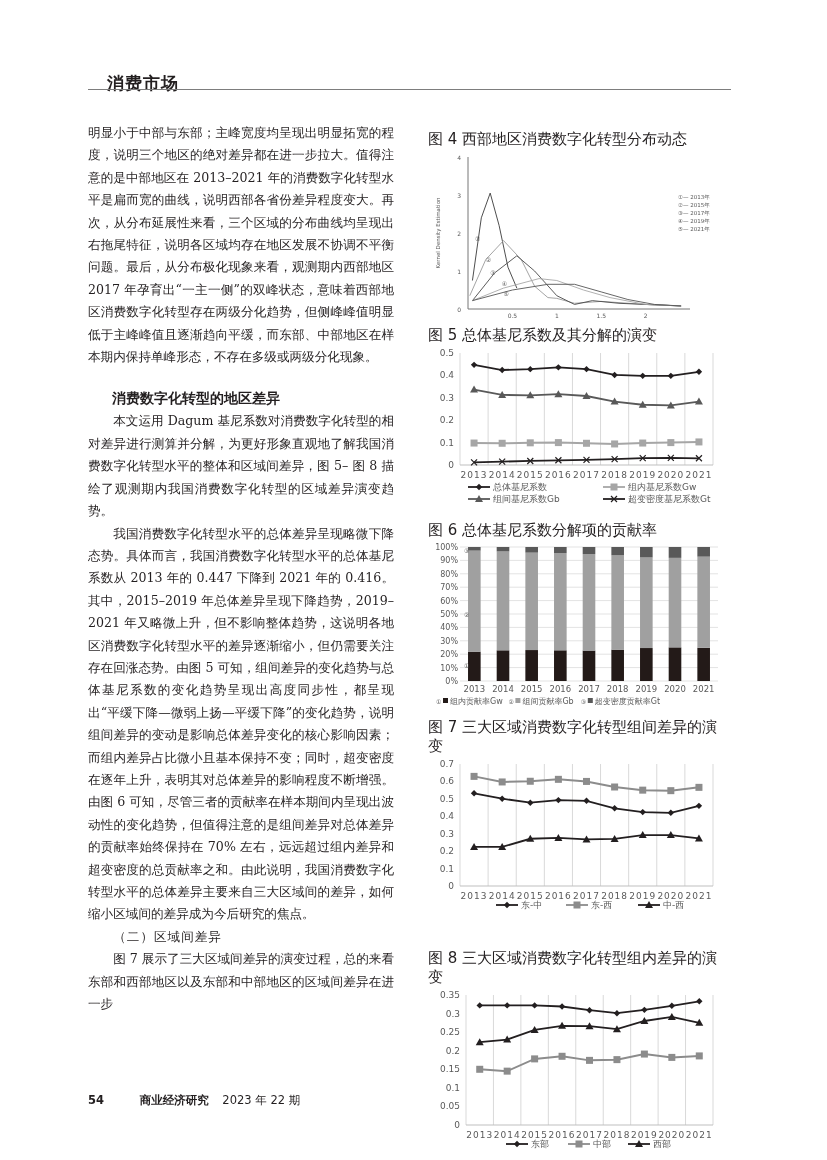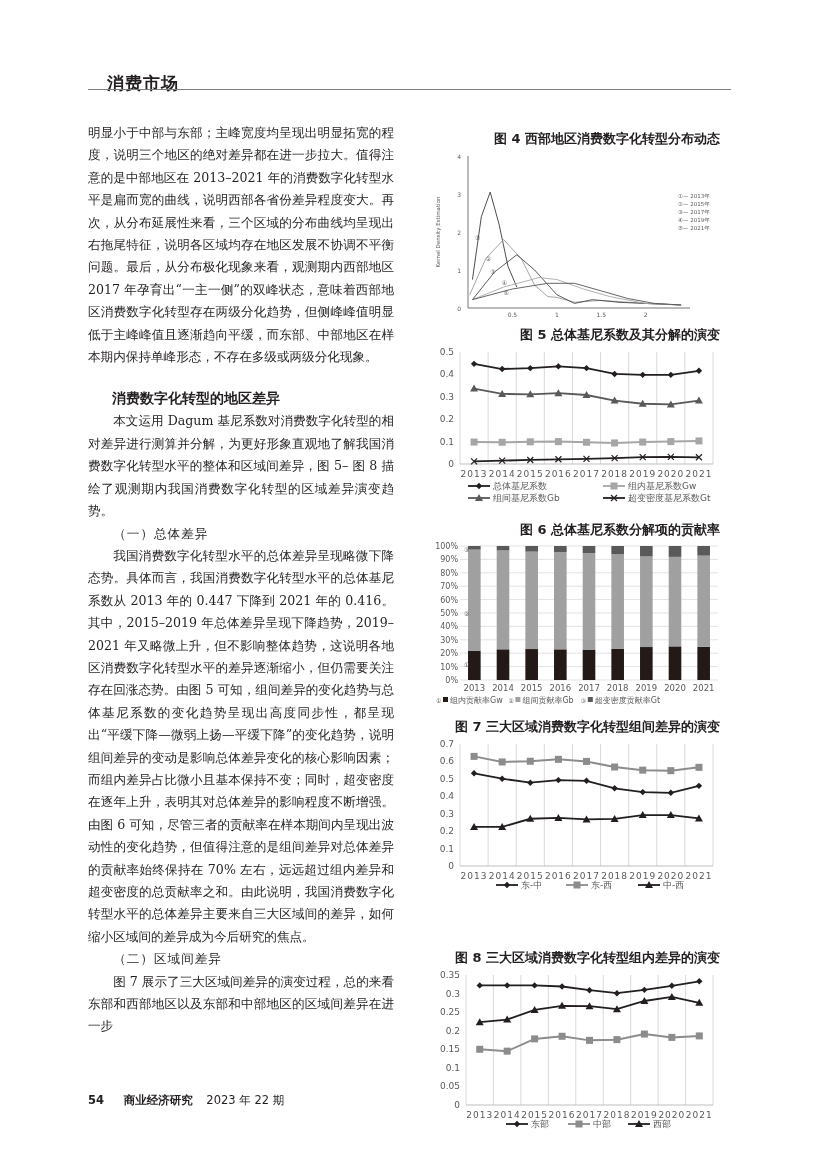--- a/index.html
+++ b/index.html
@@ -9,36 +9,35 @@
          font-weight:bold; font-size:17px; letter-spacing:1px; color:#231f20;margin-left:19px; }
   .header-rule { position:absolute; left:88px; top:89px; width:643px; height:1px; background:#7d7d7d; }
   .col-left { position:absolute; left:88px; top:122px; width:306px; font-size:12.6px; line-height:22.4px; text-align:justify; }
   .col-left p { margin:0; }
   .col-left p.indent { text-indent:2em; }
   .sec-head { font-family:"DejaVu Sans","Liberation Sans",sans-serif; font-weight:bold; font-size:14px;
         margin:18px 0 0 0; padding-left:24px; line-height:24px; }
   .sub-head { padding-left:2em; font-family:"DejaVu Serif","Liberation Serif",serif; letter-spacing:1px; }
   .footer { position:absolute; left:88px; top:1093px; font-size:11.5px; font-family:"DejaVu Sans","Liberation Sans",sans-serif; }
   .footer .pg { font-weight:bold; margin-right:16px;margin-top:44px; }
-  .footer .jn { font-weight:bold; margin-right:10px; }
+  .footer .jn { font-weight:bold; margin-right:10px;margin-left:16px; }
   .fig { position:absolute; left:428px; width:292px; }
-  .fig-title { text-align:right; font-family:"DejaVu Sans","Liberation Sans",sans-serif; font-weight:bold; font-size:13px; color:#231f20; }
+  .fig-title { text-align:left; font-family:"DejaVu Sans","Liberation Sans",sans-serif; font-weight:normal; font-size:15px; color:#231f20; }
   svg text { font-family:"DejaVu Sans","Liberation Sans",sans-serif; fill:#595959; }
 </style>
 </head>
 <body>
 
 <div class="header-title">消费市场</div>
 <div class="header-rule"></div>
 
 <div class="col-left">
   <p>明显小于中部与东部；主峰宽度均呈现出明显拓宽的程度，说明三个地区的绝对差异都在进一步拉大。值得注意的是中部地区在 2013–2021 年的消费数字化转型水平是扁而宽的曲线，说明西部各省份差异程度变大。再次，从分布延展性来看，三个区域的分布曲线均呈现出右拖尾特征，说明各区域均存在地区发展不协调不平衡问题。最后，从分布极化现象来看，观测期内西部地区 2017 年孕育出“一主一侧”的双峰状态，意味着西部地区消费数字化转型存在两级分化趋势，但侧峰峰值明显低于主峰峰值且逐渐趋向平缓，而东部、中部地区在样本期内保持单峰形态，不存在多级或两级分化现象。</p>
   <div class="sec-head">消费数字化转型的地区差异</div>
   <p class="indent">本文运用 Dagum 基尼系数对消费数字化转型的相对差异进行测算并分解，为更好形象直观地了解我国消费数字化转型水平的整体和区域间差异，图 5– 图 8 描绘了观测期内我国消费数字化转型的区域差异演变趋势。</p>
-  <p class="sub-head">（一）总体差异</p>
   <p class="indent">我国消费数字化转型水平的总体差异呈现略微下降态势。具体而言，我国消费数字化转型水平的总体基尼系数从 2013 年的 0.447 下降到 2021 年的 0.416。其中，2015–2019 年总体差异呈现下降趋势，2019–2021 年又略微上升，但不影响整体趋势，这说明各地区消费数字化转型水平的差异逐渐缩小，但仍需要关注存在回涨态势。由图 5 可知，组间差异的变化趋势与总体基尼系数的变化趋势呈现出高度同步性，都呈现出“平缓下降—微弱上扬—平缓下降”的变化趋势，说明组间差异的变动是影响总体差异变化的核心影响因素；而组内差异占比微小且基本保持不变；同时，超变密度在逐年上升，表明其对总体差异的影响程度不断增强。由图 6 可知，尽管三者的贡献率在样本期间内呈现出波动性的变化趋势，但值得注意的是组间差异对总体差异的贡献率始终保持在 70% 左右，远远超过组内差异和超变密度的总贡献率之和。由此说明，我国消费数字化转型水平的总体差异主要来自三大区域间的差异，如何缩小区域间的差异成为今后研究的焦点。</p>
   <p class="sub-head">（二）区域间差异</p>
   <p class="indent">图 7 展示了三大区域间差异的演变过程，总的来看东部和西部地区以及东部和中部地区的区域间差异在进一步</p>
 </div>
 
 <div class="footer">
   <span class="pg">54</span>
   <span class="jn">商业经济研究</span>
   <span>2023 年 22 期</span>
 </div>

